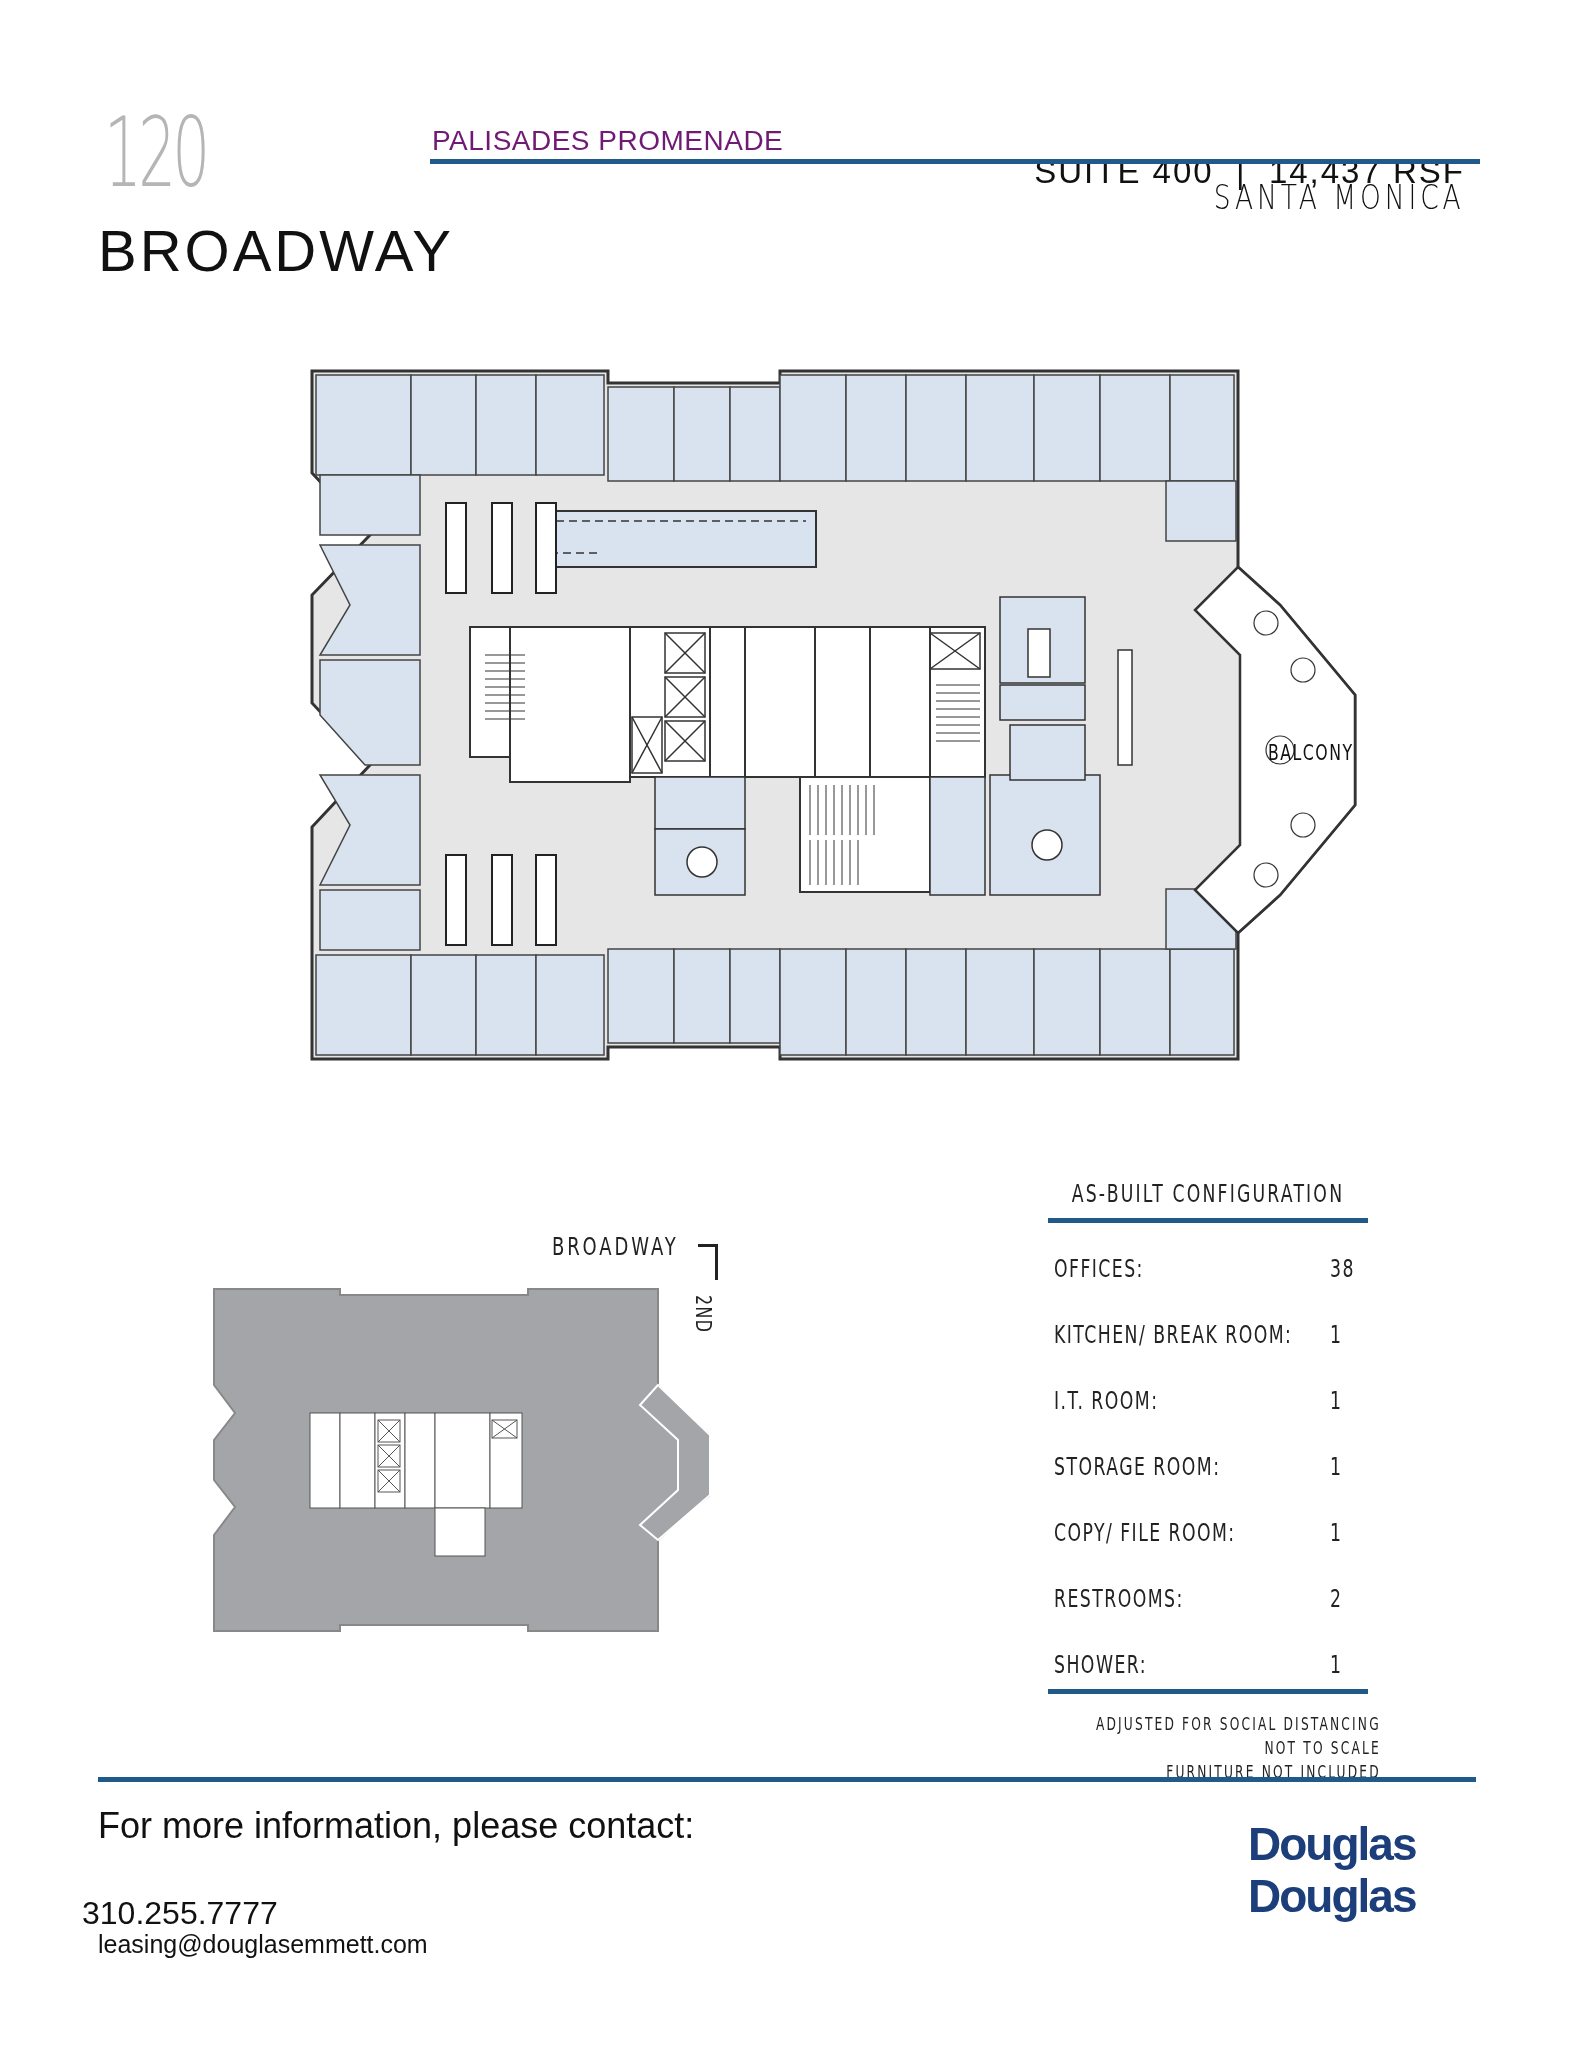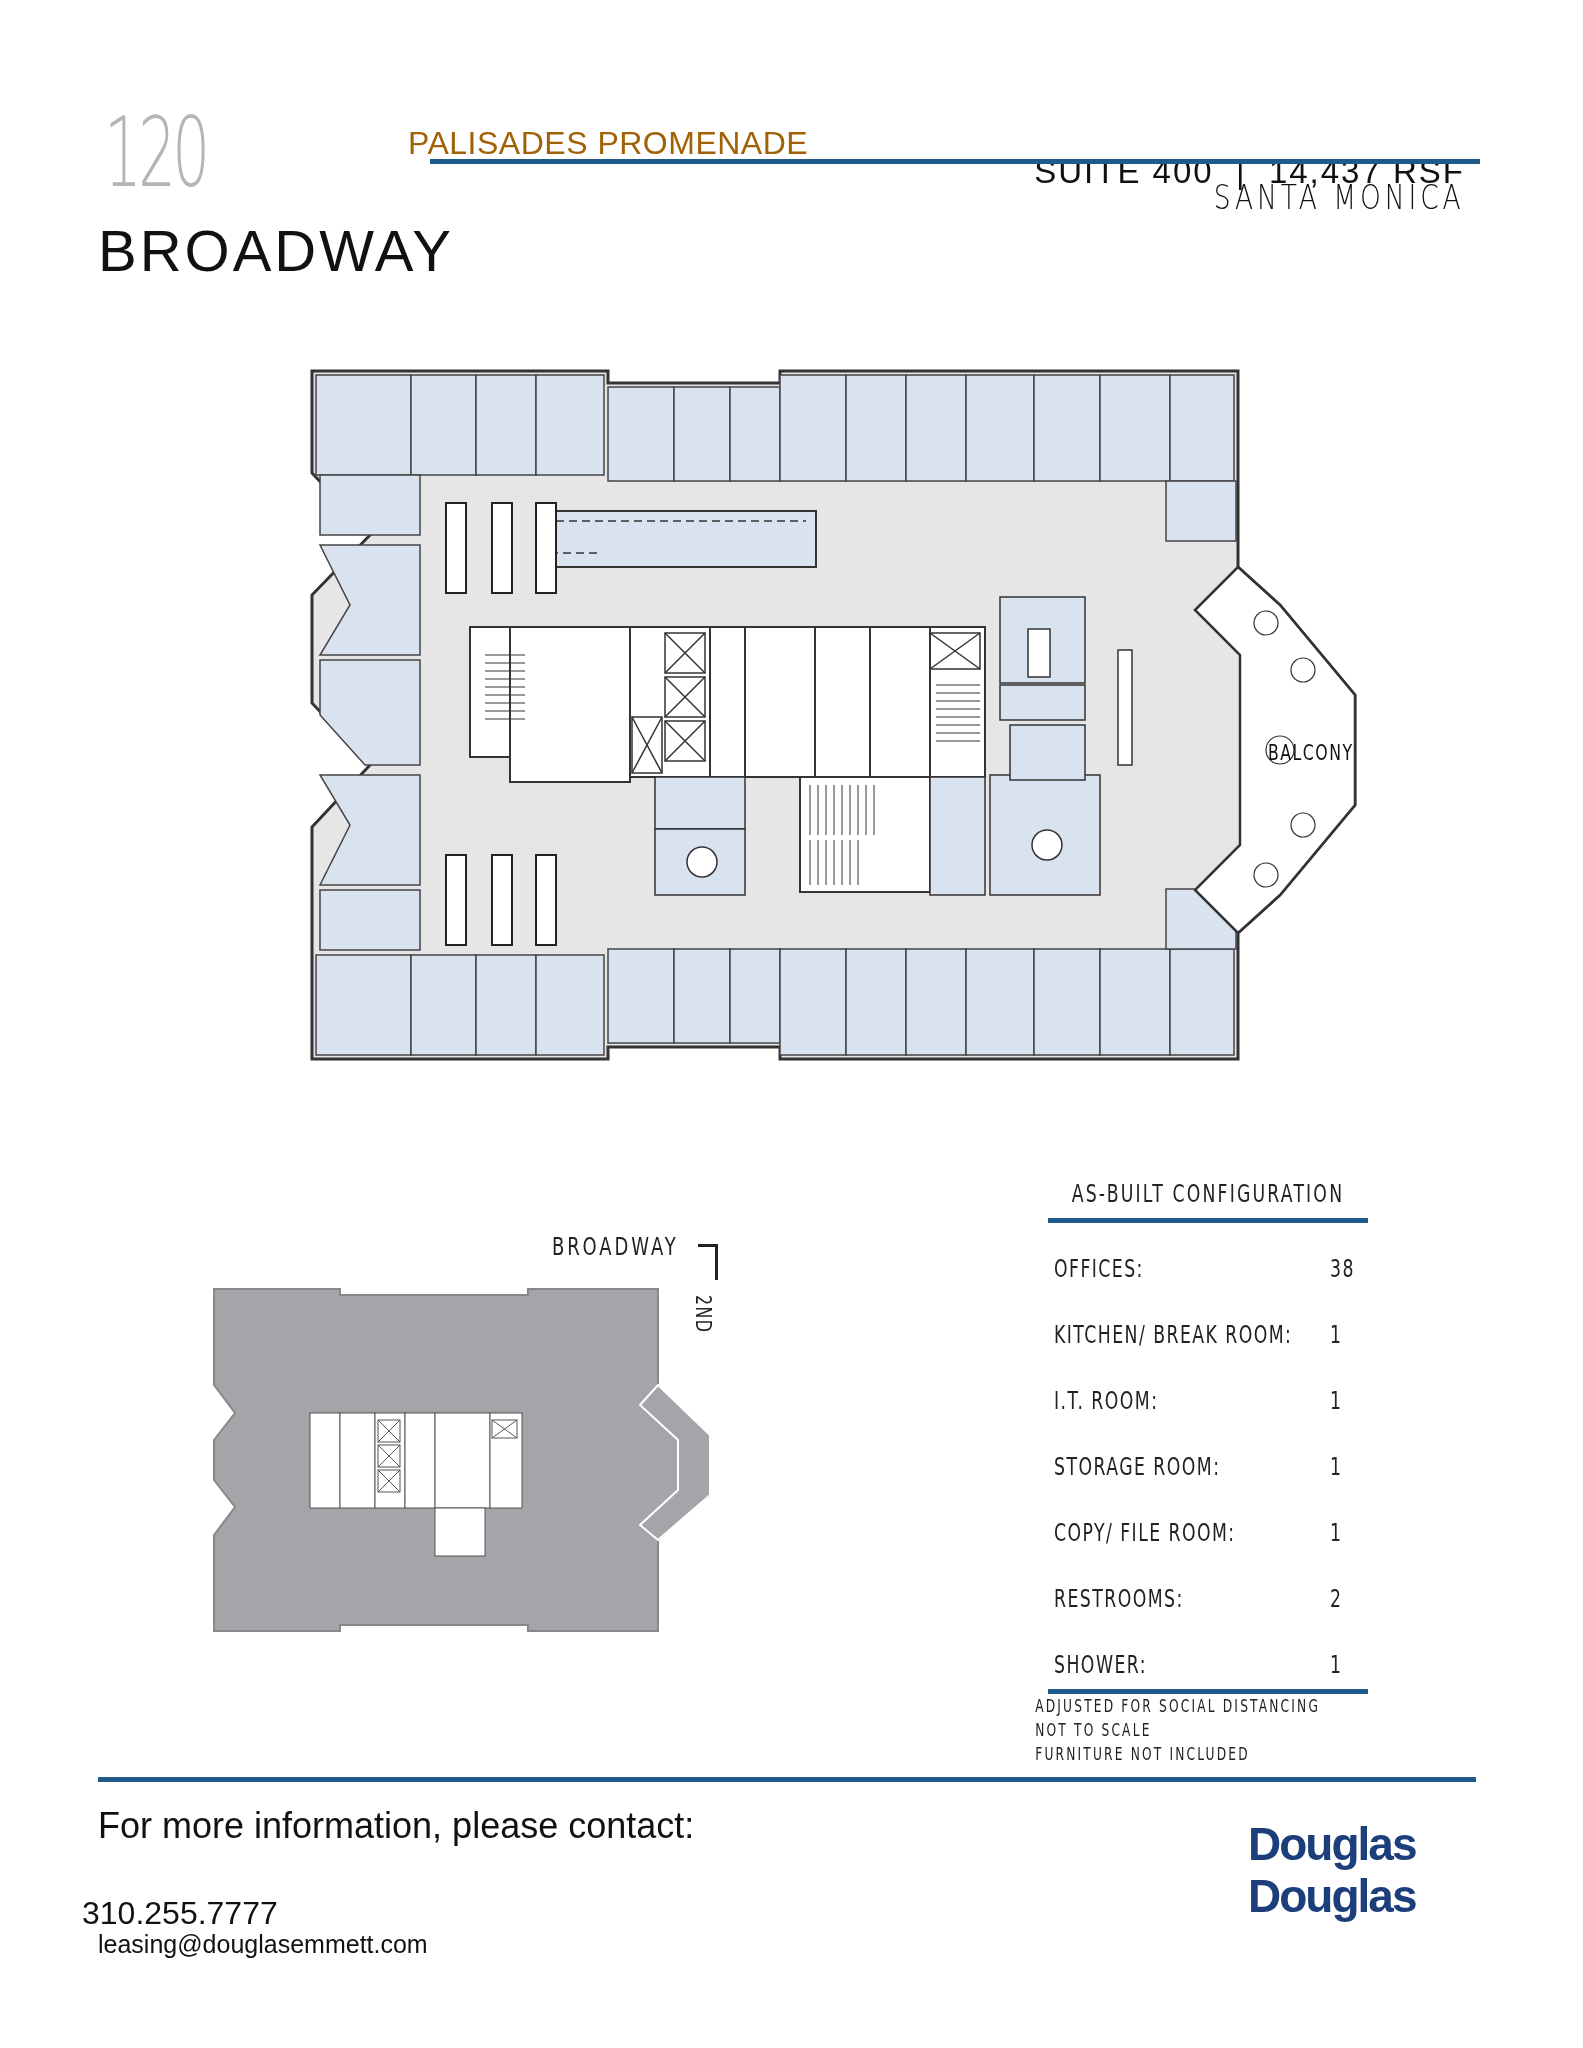--- a/index.html
+++ b/index.html
@@ -1,36 +1,36 @@
 <!DOCTYPE html>
 <html><head>
 <meta charset="utf-8">
 <style>
   * { box-sizing: border-box; margin: 0; padding: 0; }
   body { width: 1583px; height: 2048px; background: #ffffff; position: relative; overflow: hidden; font-family: "Liberation Sans", sans-serif; color: #111; }
   .abs { position: absolute; }
   .num120 { left: 104px; top: 105px; font-family: "DejaVu Sans", sans-serif; font-weight: 200; font-size: 96px; color: #b5b5b5; letter-spacing: -6px; transform: scaleX(0.62); transform-origin: left top; line-height: 1; }
   .bway { left: 98px; top: 222px; font-family: "Liberation Sans", sans-serif; font-size: 58px; letter-spacing: 3px; color: #111; line-height: 1; }
-  .palisades { left: 408px; top: 125px; font-size: 32px; color: #a16207; letter-spacing: 0.5px; }
+  .palisades { left: 432px; top: 125px; font-size: 28px; color: #701a75; letter-spacing: 0.5px; }
   .suite { right: 118px; top: 115px; font-size: 33px; letter-spacing: 2px; color: #111; }
   .hdr-rule { left: 430px; top: 159px; width: 1050px; height: 5px; background: #1f5a8a; }
   .city { right: 118px; top: 177px; font-family: "DejaVu Sans", sans-serif; font-size: 34px; letter-spacing: 5px; transform: scaleX(0.78); transform-origin: right top; color: #111; font-weight: 300; }
   .plan-main { left: 310px; top: 365px; width: 1055px; height: 700px; }
   .plan-mini { left: 210px; top: 1285px; width: 500px; height: 350px; }
   .mini-label { left: 552px; top: 1232px; font-family: "DejaVu Sans", sans-serif; font-size: 25px; letter-spacing: 4px; transform: scaleX(0.72); transform-origin: left top; color: #222; }
   .mini-2nd { left: 716px; top: 1295px; font-family: "DejaVu Sans", sans-serif; font-size: 22px; letter-spacing: 2px; transform: rotate(90deg) scaleX(0.72); transform-origin: left top; color: #222; }
   .mini-arrow { left: 698px; top: 1244px; width: 20px; height: 36px; border-top: 3px solid #222; border-right: 3px solid #222; }
   .cfg { left: 1048px; top: 1180px; width: 320px; }
   .cfg-title { text-align: center; font-family: "DejaVu Sans", sans-serif; font-size: 24px; letter-spacing: 3px; color: #222; transform: scaleX(0.72); transform-origin: center top; height: 34px; white-space: nowrap; margin-left: -60px; margin-right: -60px; }
   .cfg-rule { height: 5px; background: #1f5a8a; margin: 4px 0 0 0; }
   .cfg-row { position: relative; height: 46px; margin-top: 20px; }
   .cfg-row span { position: absolute; top: 12px; font-family: "DejaVu Sans", sans-serif; font-size: 24px; letter-spacing: 2px; color: #222; transform: scaleX(0.72); transform-origin: left top; white-space: nowrap; }
   .cfg-row .lbl { left: 6px; }
   .cfg-row .val { left: 282px; }
-  .cfg-notes { text-align: left; margin-top: 0; }
+  .cfg-notes { text-align: right; margin-top: 18px; }
   .cfg-notes div { font-family: "DejaVu Sans", sans-serif; font-size: 17px; letter-spacing: 3px; color: #222; transform: scaleX(0.72); transform-origin: center top; white-space: nowrap; margin-left: -80px; margin-right: -80px; line-height: 24px; }
   .foot-rule { left: 98px; top: 1777px; width: 1378px; height: 5px; background: #1f5a8a; }
   .contact { left: 98px; top: 1805px; font-size: 36px; color: #111; }
   .phone { left: 82px; top: 1895px; font-size: 32px; color: #111; }
   .email { left: 98px; top: 1930px; font-size: 25px; color: #111; }
   .logo { left: 1248px; top: 1818px; color: #1c3e7a; font-family: "Liberation Sans", sans-serif; font-weight: bold; font-size: 46px; line-height: 52px; letter-spacing: -2px; }
 </style>
 </head>
 <body>
 

